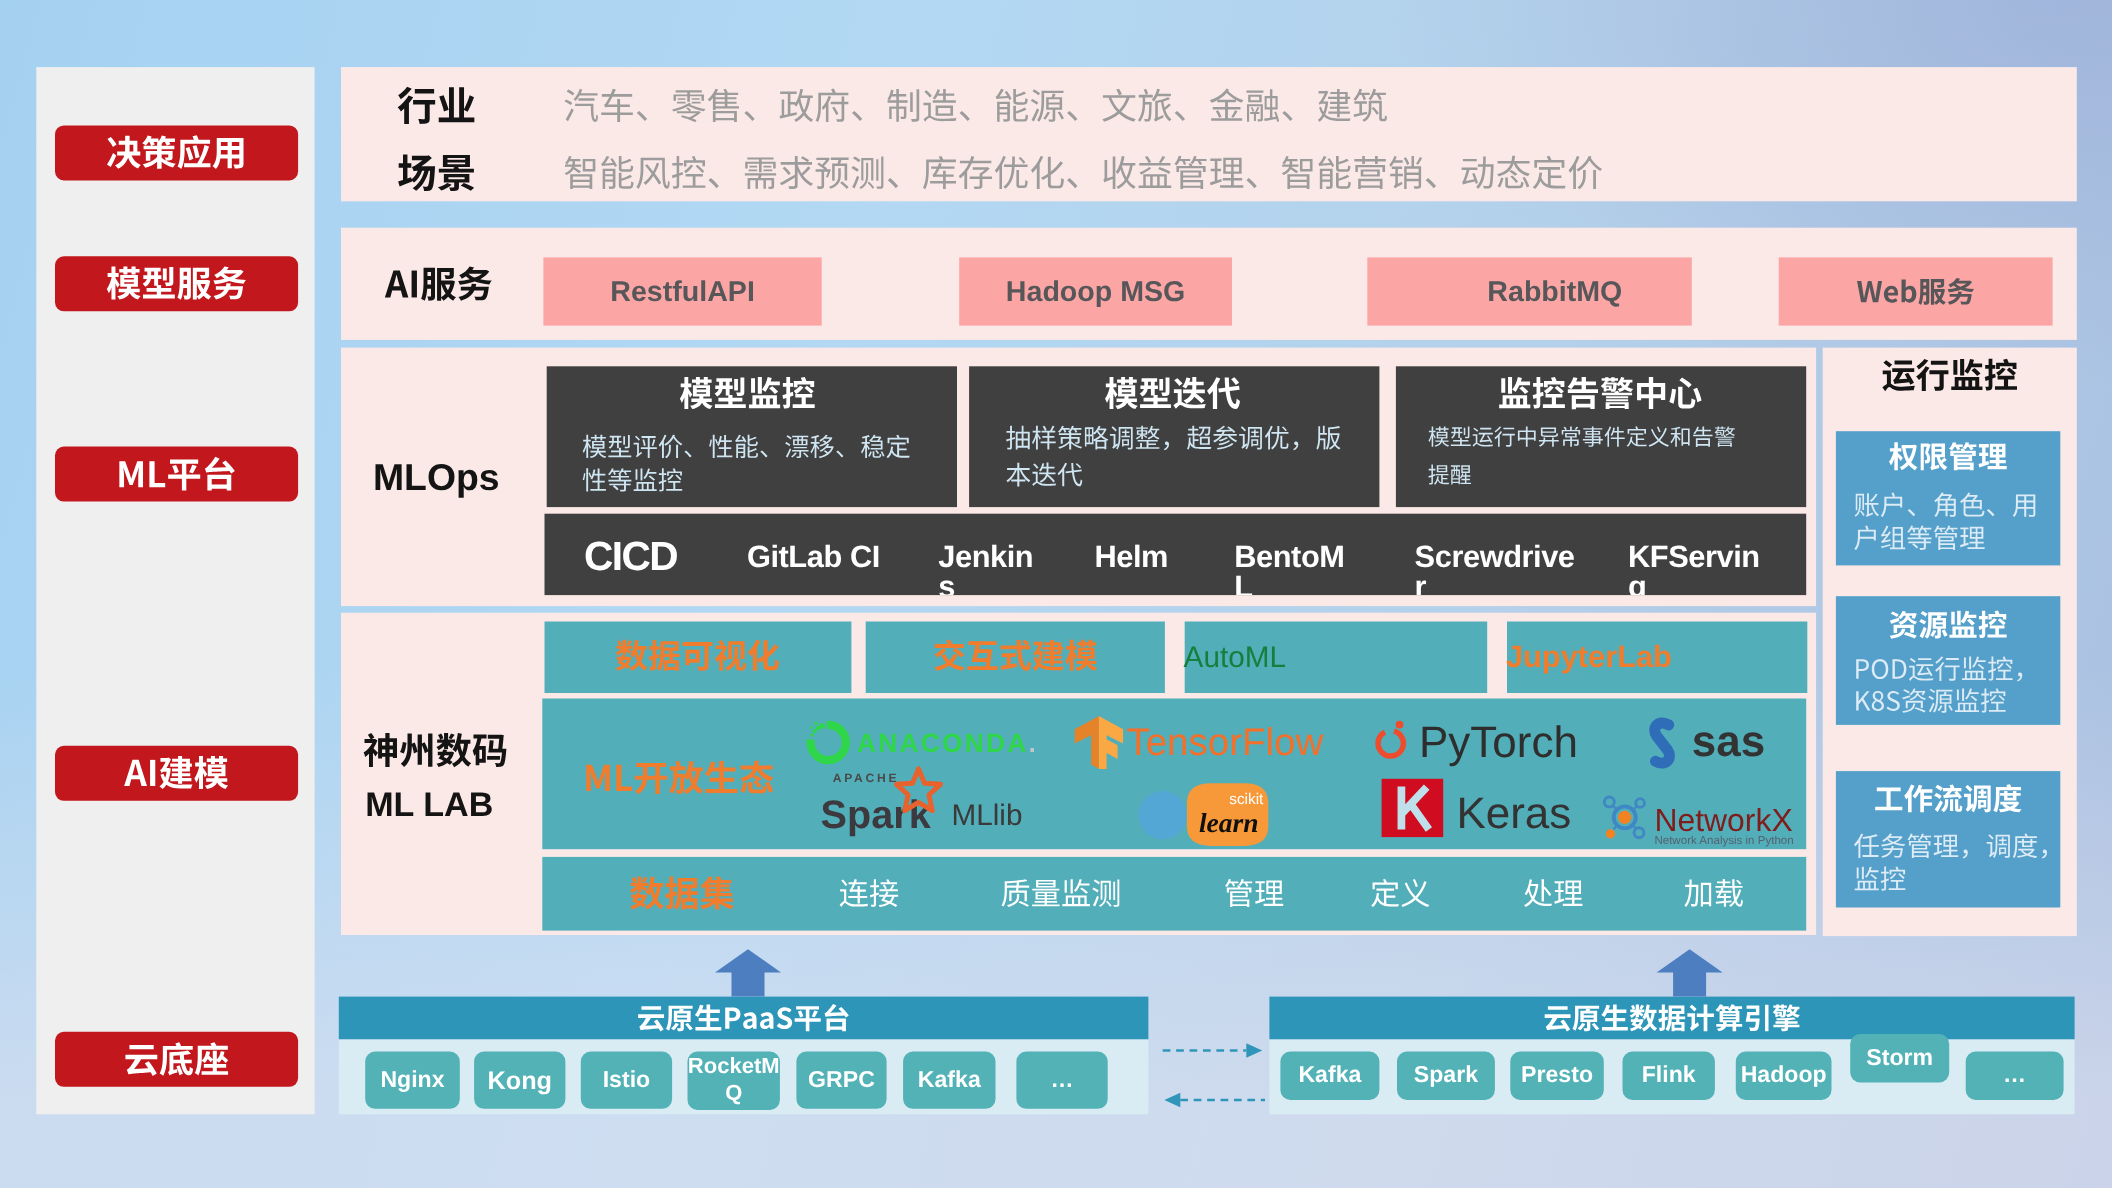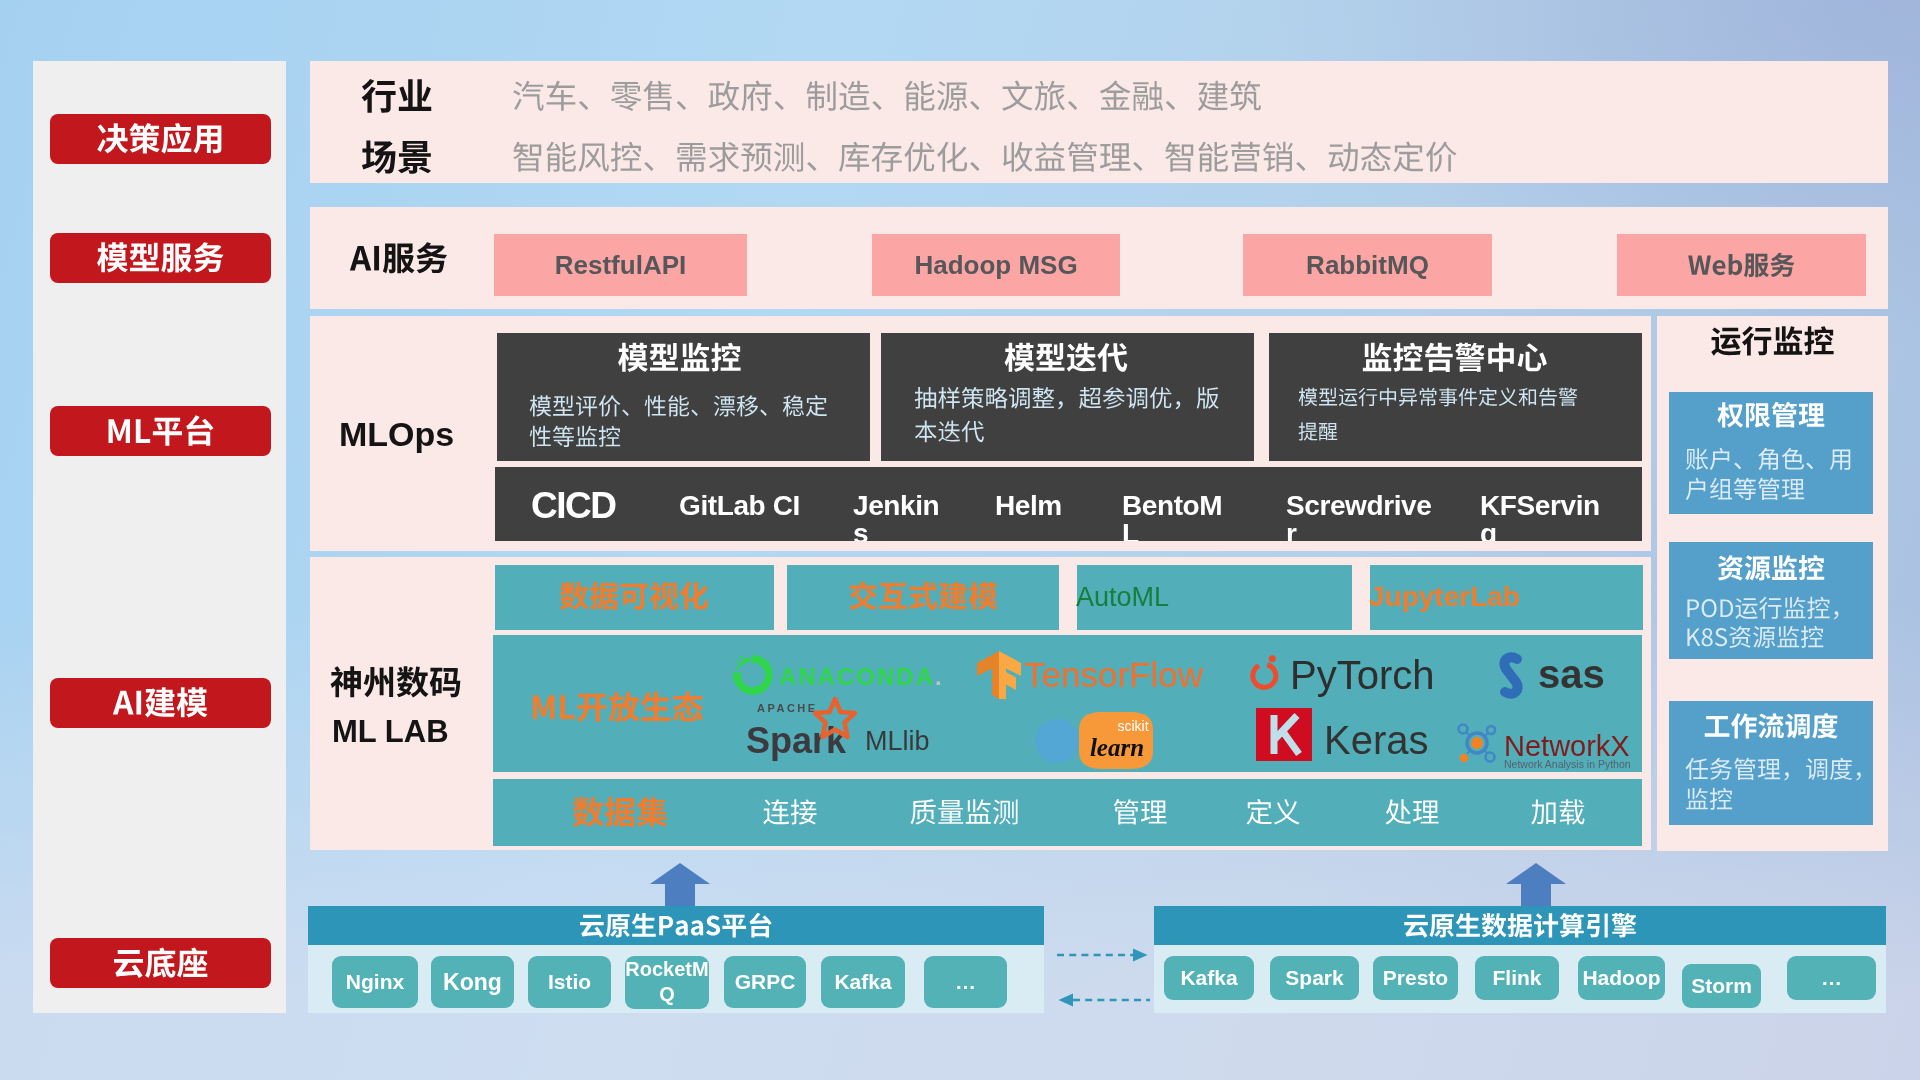--- a/index.html
+++ b/index.html
@@ -25,21 +25,21 @@
 <div class="a pink" style="left:310px;top:316px;width:1341px;height:235px;"></div>
 <div class="a pink" style="left:310px;top:557px;width:1341px;height:293px;"></div>
 <div class="a pink" style="left:1657px;top:316px;width:231px;height:535px;"></div>
 <div class="a red" style="left:50px;top:113.5px;width:221px;height:50px;"></div>
 <div class="a red" style="left:50px;top:232.5px;width:221px;height:50px;"></div>
 <div class="a red" style="left:50px;top:406px;width:221px;height:50px;"></div>
 <div class="a red" style="left:50px;top:677.5px;width:221px;height:50px;"></div>
 <div class="a red" style="left:50px;top:938px;width:221px;height:50px;"></div>
 <div class="a gbtn" style="left:494px;top:234px;width:253px;height:62px;">RestfulAPI</div>
 <div class="a gbtn" style="left:872px;top:234px;width:248px;height:62px;">Hadoop MSG</div>
-<div class="a gbtn" style="left:1243px;top:234px;width:249px;height:62px;">RabbitMQ</div>
+<div class="a gbtn" style="left:1243px;top:234px;width:249px;height:62px;padding-left:46px;">RabbitMQ</div>
 <div class="a gbtn" style="left:1617px;top:234px;width:249px;height:62px;"></div>
 <div class="a bb" style="left:496.5px;top:332.5px;width:373px;height:128px;"></div>
 <div class="a bb" style="left:880.5px;top:332.5px;width:373px;height:128px;"></div>
 <div class="a bb" style="left:1268.5px;top:332.5px;width:373px;height:128px;"></div>
 <div class="a bb" style="left:495px;top:467px;width:1147px;height:74px;overflow:hidden">
     <div class="a" style="left:-495px;top:-467px;width:1920px;height:1080px">
       <div class="a lat" style="left:531px;top:480px;font-size:37px;letter-spacing:-1.5px;line-height:52px">CICD</div>
       <div class="a lat" style="left:679px;top:491.5px;font-size:28px;letter-spacing:-0.4px;line-height:28px">GitLab CI</div>
       <div class="a lat" style="left:853px;top:491.5px;font-size:28px;letter-spacing:-0.4px;line-height:28px">Jenkin<br>s</div>
       <div class="a lat" style="left:995px;top:491.5px;font-size:28px;letter-spacing:-0.4px;line-height:28px">Helm</div>
@@ -70,21 +70,21 @@
 <div class="a tb" style="left:528px;top:956px;width:83px;height:52px;line-height:52px;font-size:21px">Istio</div>
 <div class="a tb" style="left:625px;top:956px;width:84px;height:52px;line-height:25px;padding-top:1px;font-size:20px">RocketM<br>Q</div>
 <div class="a tb" style="left:724px;top:956px;width:82px;height:52px;line-height:52px;font-size:21px">GRPC</div>
 <div class="a tb" style="left:821px;top:956px;width:84px;height:52px;line-height:52px;font-size:21px">Kafka</div>
 <div class="a tb" style="left:924px;top:956px;width:83px;height:52px;line-height:52px;font-size:21px">…</div>
 <div class="a tb" style="left:1164px;top:956px;width:90px;height:44px;line-height:44px;font-size:21px">Kafka</div>
 <div class="a tb" style="left:1270px;top:956px;width:89px;height:44px;line-height:44px;font-size:21px">Spark</div>
 <div class="a tb" style="left:1373px;top:956px;width:85px;height:44px;line-height:44px;font-size:21px">Presto</div>
 <div class="a tb" style="left:1475px;top:956px;width:84px;height:44px;line-height:44px;font-size:21px">Flink</div>
 <div class="a tb" style="left:1578px;top:956px;width:87px;height:44px;line-height:44px;font-size:21px">Hadoop</div>
-<div class="a tb" style="left:1682px;top:964px;width:79px;height:44px;line-height:44px;font-size:21px">Storm</div>
+<div class="a tb" style="left:1682px;top:940px;width:90px;height:44px;line-height:44px;font-size:21px">Storm</div>
 <div class="a tb" style="left:1787px;top:956px;width:89px;height:44px;line-height:44px;font-size:21px">…</div>
 <div class="a" style="left:779px;top:663px;font-size:24px;font-weight:bold;letter-spacing:2px;color:#2fd649">ANACONDA<span style="color:#b9c8cd">.</span></div>
 <div class="a" style="left:1024px;top:655px;font-size:35px;line-height:40px;color:#f4702a">TensorFlow</div>
 <div class="a" style="left:1290px;top:653px;font-size:40px;line-height:44px;color:#2e2e2e">PyTorch</div>
 <div class="a" style="left:1538px;top:652px;font-size:40px;line-height:44px;font-weight:bold;color:#333">sas</div>
 <div class="a" style="left:757px;top:702px;font-size:11px;font-weight:bold;letter-spacing:2.5px;color:#4a4a4a">APACHE</div>
 <div class="a" style="left:746px;top:721px;font-size:36px;line-height:40px;font-weight:bold;color:#3c3a3e">Spark</div>
 <div class="a" style="left:865px;top:724px;font-size:27px;line-height:34px;color:#3a3a3a">MLlib</div>
 <div class="a" style="left:1324px;top:714px;font-size:40px;line-height:52px;color:#333">Keras</div>
 <div class="a" style="left:1504px;top:730px;font-size:29px;line-height:32px;color:#7f1d1d">NetworkX</div>

